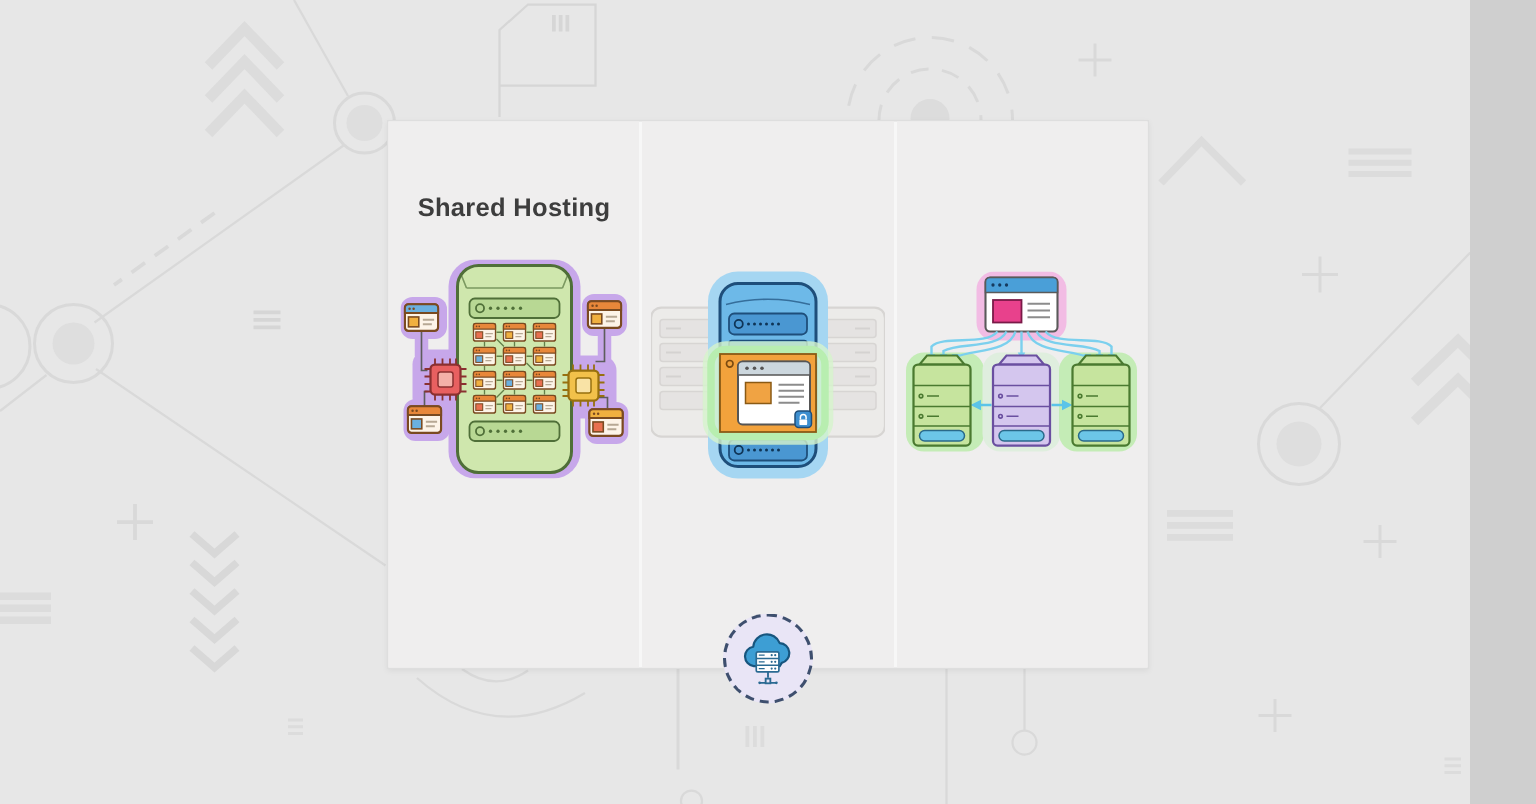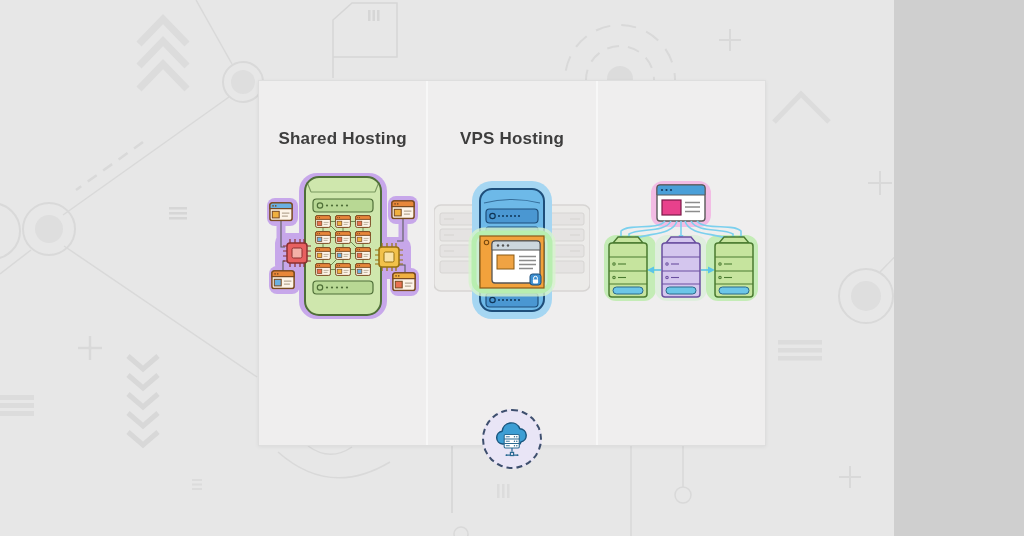--- a/index.html
+++ b/index.html
@@ -1,17 +1,17 @@
 <!DOCTYPE html>
 <html><head>
 <meta charset="utf-8">
 <style>
   html,body { margin:0; padding:0; background:#cfcfcf; }
   .stage {
-    position:relative; width:894px; height:536px; overflow:hidden;
+    position:relative; width:980px; height:536px; overflow:hidden;
     background:#e7e7e7; font-family:"Liberation Sans", sans-serif;
   }
   svg.bg-deco { position:absolute; left:0; top:0; }
   .panels {
     position:absolute; left:258px; top:80px; width:508px; height:366px;
     display:flex; gap:2px; box-sizing:border-box;
     background:#f7f7f7; border:1px solid #dedede;
     box-shadow:0 1px 4px rgba(0,0,0,0.06);
   }
   .panel { flex:1 1 0; position:relative; background:#efeeee; }
@@ -263,21 +263,20 @@
         <g>
           <use href="#mb" x="2" y="29" width="24" height="19.5" style="--hd:#6ab0e0;--sq:#f0b040"></use>
           <use href="#mb" x="4" y="97" width="24" height="19.5" style="--hd:#e8873a;--sq:#6ab0e0"></use>
           <use href="#mb" x="124" y="27" width="24" height="19.5" style="--hd:#e8873a;--sq:#f0b040"></use>
           <use href="#mb" x="125" y="99" width="24" height="19.5" style="--hd:#f0b040;--sq:#e87050"></use>
         </g>
       </svg>
     </div>
 
     <div class="panel">
-      <div class="panel-title">VPS Hosting</div>
       <svg id="illus-vps" class="illus" width="156" height="142" viewBox="0 0 156 142">
 
         <g opacity="0.85">
           <rect x="0" y="26" width="46" height="86" rx="7" fill="#ecebe9" stroke="#d3d1cf" stroke-width="1.5"></rect>
           <g fill="#e4e2e0" stroke="#d3d1cf">
             <rect x="6" y="34" width="34" height="12" rx="2"></rect>
               <rect x="6" y="50" width="34" height="12" rx="2"></rect>
             <rect x="6" y="66" width="34" height="12" rx="2"></rect>
               <rect x="6" y="82" width="34" height="12" rx="2"></rect>
           </g>

